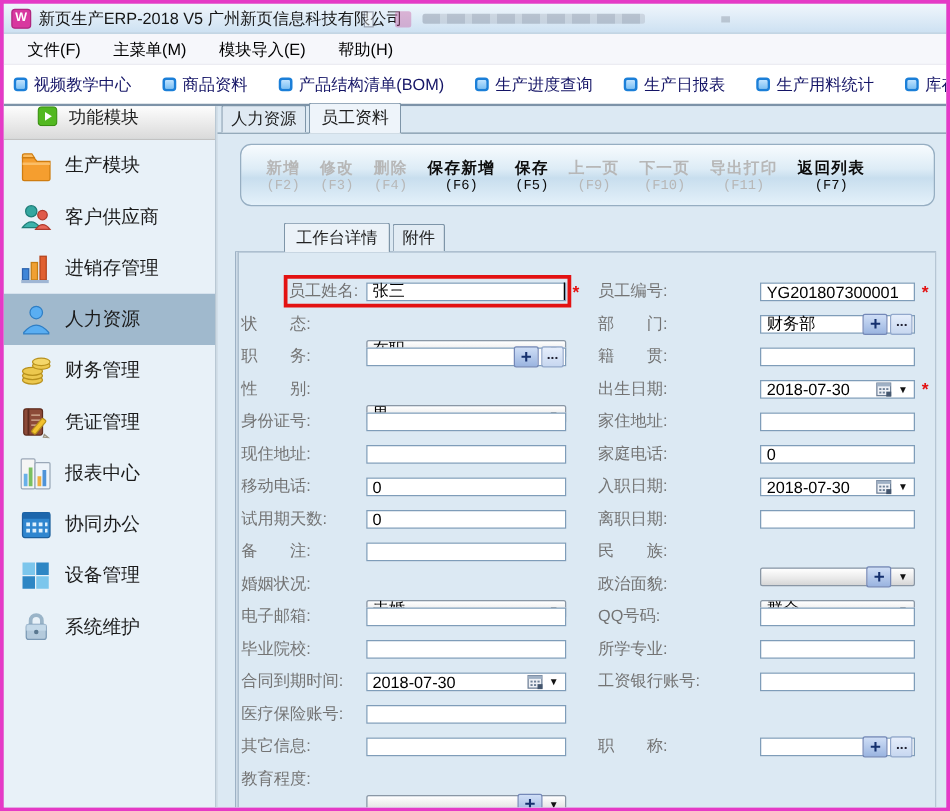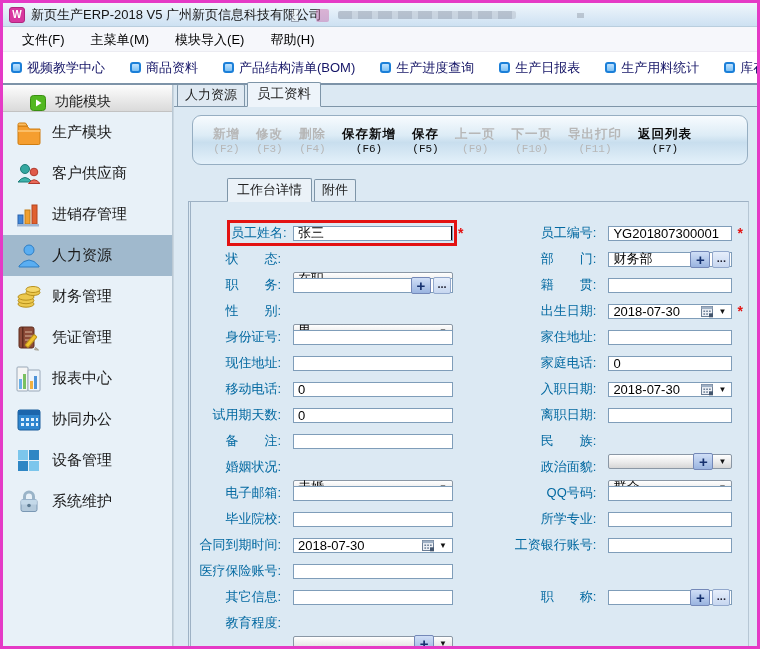--- a/index.html
+++ b/index.html
@@ -23,21 +23,21 @@
 
   
   .quickbar { height:33px; flex:0 0 33px; background:#fff; display:flex; align-items:center; padding-left:8px; border-bottom:2px solid #7d93a8; overflow:hidden; white-space:nowrap; }
   .quick-item { display:flex; align-items:center; gap:5px; margin-right:25px; flex:0 0 auto; }
   .quick-icon { width:11px; height:11px; border:2px solid #1b7fd8; background:linear-gradient(#bfe2ff,#7cc0f4); border-radius:3px; flex:0 0 11px; }
   .quick-label { font-size:13px; color:#141466; }
 
   
   .body { flex:1; display:flex; min-height:0; }
   .sidebar { width:170px; flex:0 0 170px; background:#e8f1f8; border-right:1px solid #b9c8d4; display:flex; flex-direction:column; }
-  .sidebar-header { height:27px; flex:0 0 27px; background:linear-gradient(#fdfdfd,#dadada); border-bottom:1px solid #c2c2c2; display:flex; align-items:flex-end; gap:9px; padding-left:27px; font-size:14px; color:#222; }
+  .sidebar-header { height:27px; flex:0 0 27px; background:linear-gradient(#fdfdfd,#dadada); border-bottom:1px solid #c2c2c2; display:flex; align-items:flex-start; gap:9px; padding-left:27px; font-size:14px; color:#222; }
   .sidebar-header .icon svg { display:block; }
   .sidebar-item { height:41px; display:flex; align-items:center; gap:9px; padding-left:12px; font-size:15px; color:#1b1b1b; cursor:default; }
   .sidebar-item.selected { background:#a0b9cd; }
   .sidebar-item .icon { width:28px; height:28px; flex:0 0 28px; }
   .sidebar-item .icon svg { width:28px; height:28px; display:block; }
 
   
   .main { flex:1; display:flex; flex-direction:column; min-width:0; background:#dce9f3; border-left:1px solid #c9d6e0; position:relative; }
   .tabbar { height:22px; flex:0 0 22px; display:flex; align-items:flex-end; padding-left:3px; border-bottom:1px solid #7e95a8; }
   .tab { font-size:13px; color:#222; border:1px solid #7e95a8; border-bottom:none; background:#dfe9f2; padding:1px 7px 2px; border-radius:2px 2px 0 0; margin-right:2px; }
@@ -50,21 +50,21 @@
   .tbtn.disabled .lbl, .tbtn.disabled .key { color:#b7b7b7; }
 
   .subtabbar { margin:16px 0 0 53px; height:20px; flex:0 0 20px; display:flex; align-items:flex-end; position:relative; z-index:2; }
   .subtab { font-size:13px; color:#222; border:1px solid #7e95a8; border-bottom:none; background:#e2ecf4; padding:1px 7px 2px; border-radius:2px 2px 0 0; margin-right:2px; }
   .subtab.active { background:#ebf2f8; padding:2px 9px 2px; margin-bottom:-1px; border-bottom:1px solid #ebf2f8; }
 
   .form-panel { flex:1; margin-left:14px; margin-right:8px; border-top:1px solid #9db1c4; border-left:3px double #9db1c4; border-right:1px solid #b6c6d4; padding:18px 0 0 2px; overflow:hidden; }
 
   .frow { display:flex; align-items:center; height:26px; }
   .pair { display:flex; align-items:center; }
-  .flabel { width:100px; text-align:right; font-size:13px; color:#0369a1; padding-right:12px; white-space:nowrap; }
+  .flabel { width:100px; text-align:left; font-size:13px; color:#737373; padding-right:1px; white-space:nowrap; }
   .pair.right .flabel { width:130px; }
   .pair.hl { margin-left:38px; outline:3px solid #e31212; outline-offset:1px; }
   .pair.hl .flabel { width:62px; }
   .ast { width:16px; text-align:center; color:#e31212; font-weight:bold; font-size:14px; }
   .ast.hidden { visibility:hidden; }
   .gapcol { width:10px; }
 
   .fld { height:15px; border:1px solid #7f9db9; background:#fff; display:flex; align-items:center; font-size:13px; color:#000; padding-left:4px; position:relative; }
   .fld.w160 { width:160px; flex:0 0 160px; }
   .fld.w124 { width:124px; flex:0 0 124px; }

